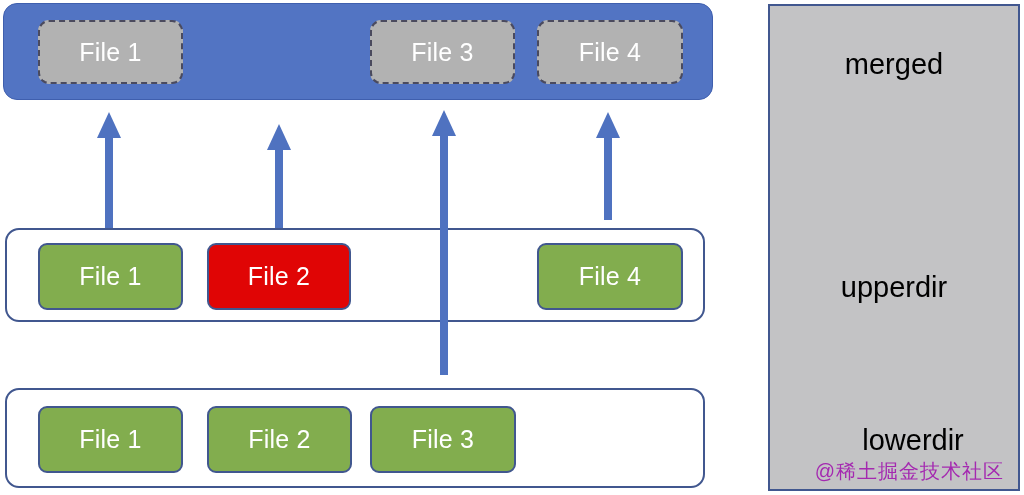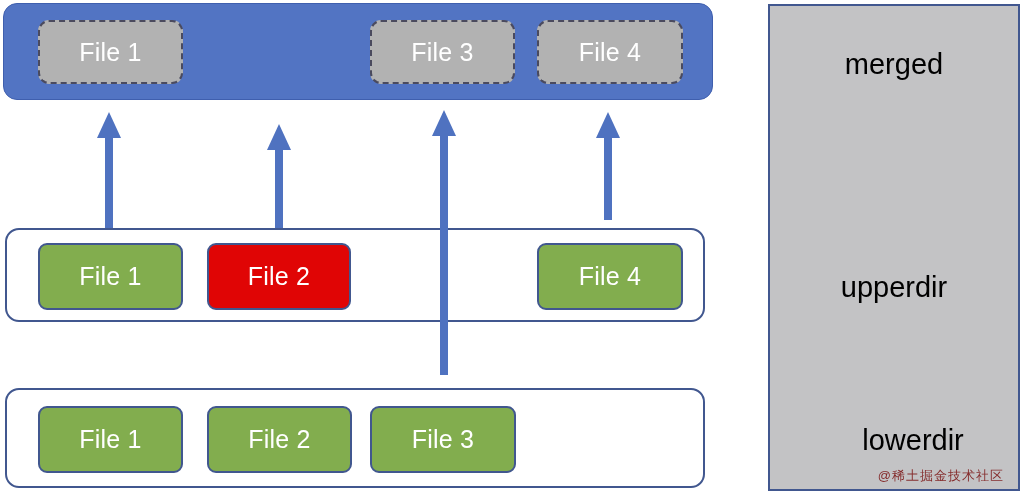--- a/index.html
+++ b/index.html
@@ -107,22 +107,22 @@
     white-space: nowrap;
   }
   .label-merged  { top: 42px; }
   .label-upper   { top: 265px; }
   .label-lower   { top: 418px; padding-left: 19px; }
 
   .watermark {
     position: absolute;
     right: 14px;
     bottom: 4px;
-    color: #7f1d1d;
-    font-size: 13px;
+    color: #a21caf;
+    font-size: 20px;
     letter-spacing: 1px;
     white-space: nowrap;
     opacity: 0.92;
   }
 </style>
 </head>
 <body>
 
 <div id="stage">
 

